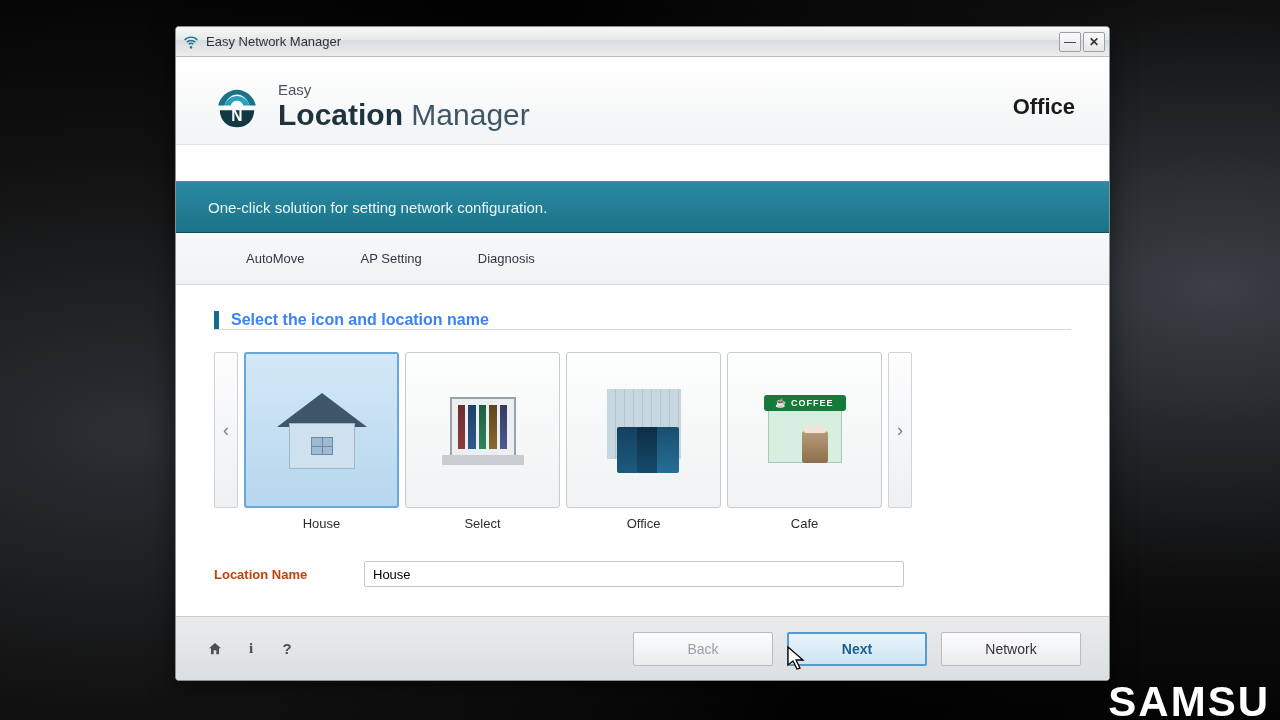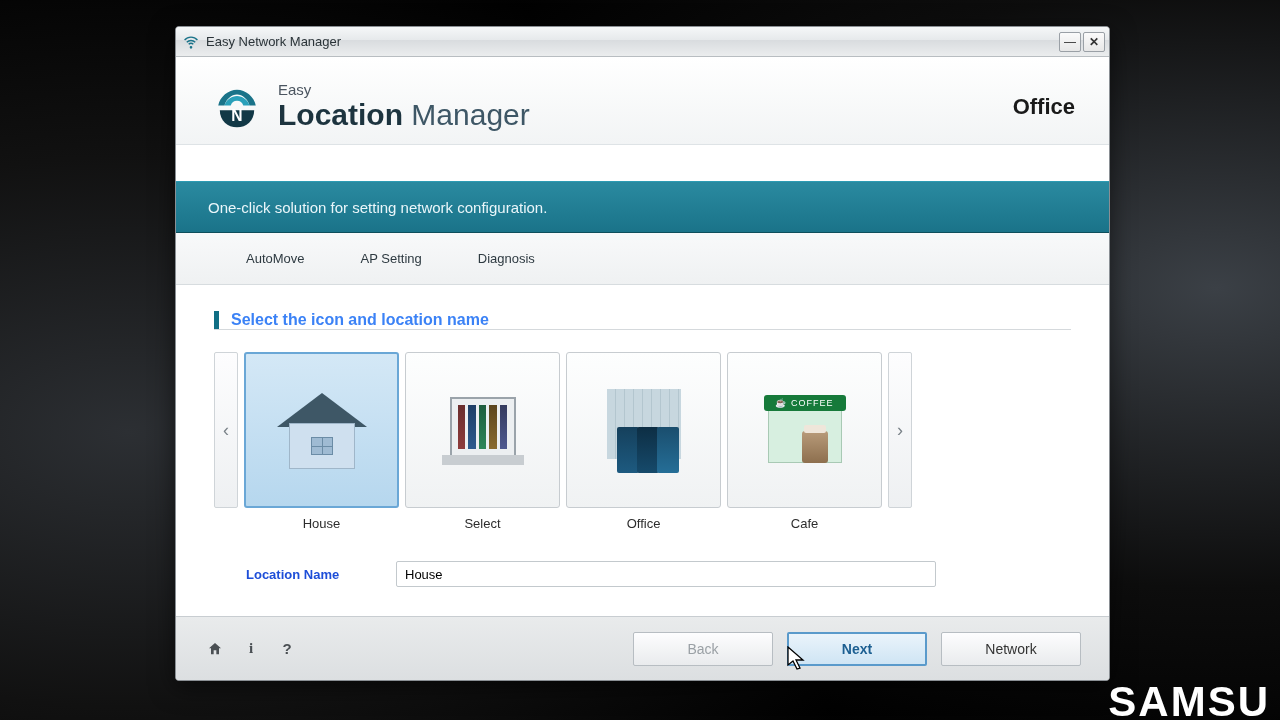--- a/index.html
+++ b/index.html
@@ -110,32 +110,33 @@
   .card {
     width: 155px;
     display: flex; flex-direction: column; align-items: center; gap: 8px;
   }
   .tile {
     width: 155px; height: 156px;
     border: 1px solid #c7ccd0; background: linear-gradient(#fdfefe,#f0f2f3);
     border-radius: 3px;
     display: flex; align-items: center; justify-content: center;
     cursor: pointer;
+    font-weight: bold;
   }
   .tile.selected {
     border: 2px solid #6aa7d6;
     background: linear-gradient(#d4e8f6,#b6d7ee);
   }
   .card-label { font-size: 13px; color: #2d2d2d; }
 
   .form-row {
     display: flex; align-items: center; gap: 30px;
     margin-top: 30px;
   }
-  .form-row label { font-size: 13px; font-weight: 700; color: #1d4ed8; width: 120px; margin-left: 32px; }
+  .form-row label { font-size: 13px; font-weight: 700; color: #c2410c; width: 120px; }
   .form-row input {
     flex: 0 0 540px; height: 26px;
     border: 1px solid #c3c9cd; border-radius: 2px;
     padding: 2px 8px; font-size: 13px; background: #fff;
   }
 
   
   .footer {
     height: 64px; background: linear-gradient(#e9ebec,#dcdfe1);
     border-top: 1px solid #c8cdd1;

